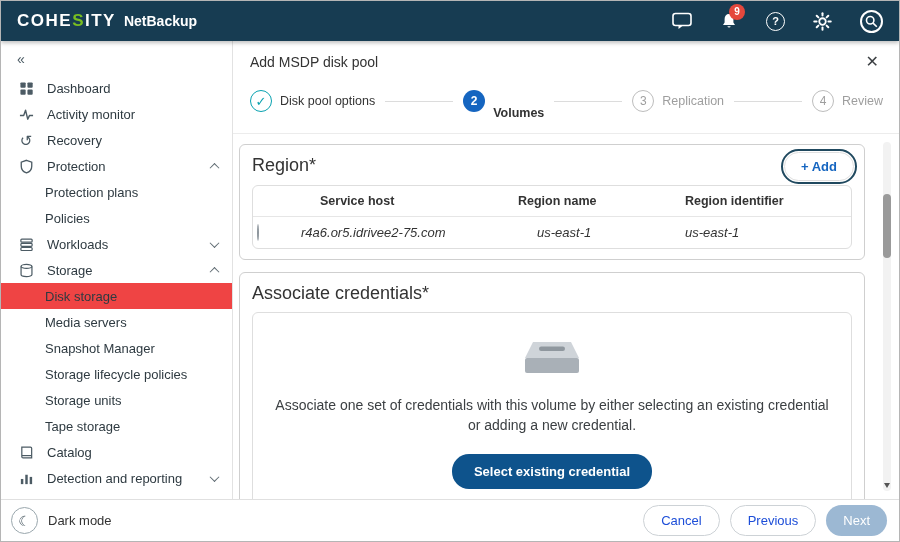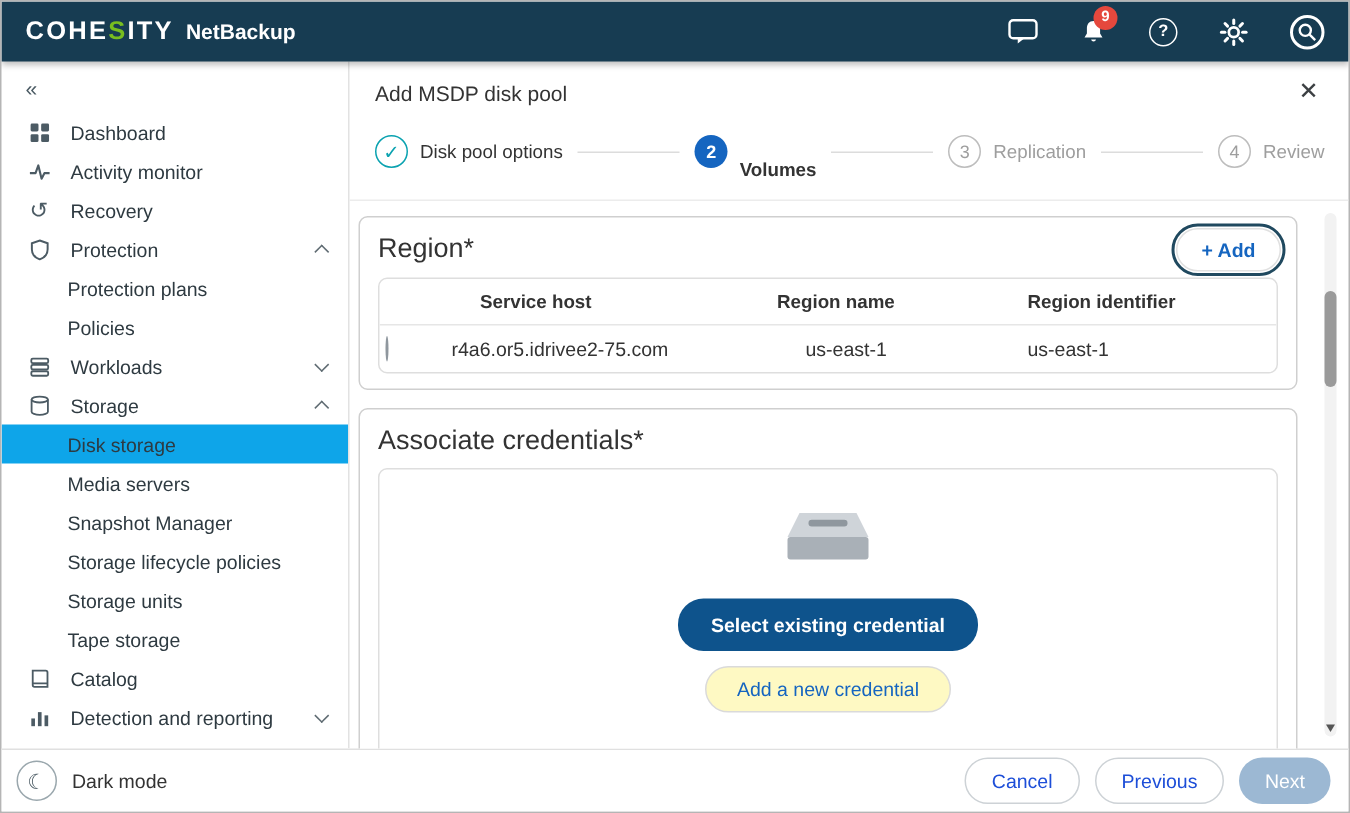--- a/index.html
+++ b/index.html
@@ -19,21 +19,21 @@
 
   
   .middle { flex:1; display:flex; min-height:0; }
 
   
   .sidebar { width:232px; flex:none; border-right:1px solid #e2e2e2; padding-top:4px; display:flex; flex-direction:column; overflow:hidden; }
   .collapse-row { padding:6px 16px 8px; color:#4a5a63; font-size:14px; cursor:pointer; }
   .nav-item { height:26px; display:flex; align-items:center; gap:12px; padding:0 14px 0 16px; font-size:13px; color:#2e3a41; cursor:pointer; white-space:nowrap; }
   .nav-item .ic { width:18px; flex:none; display:flex; align-items:center; justify-content:center; color:#4c5b64; font-size:15px; line-height:1; }
   .nav-child { padding-left:44px; }
-  .nav-item.selected { background:#0ea5e9; }
+  .nav-item.selected { background:#ef4444; }
   .chev { width:7px; height:7px; border-right:1.5px solid #5f6b72; border-bottom:1.5px solid #5f6b72; margin-left:auto; flex:none; }
   .chev.down { transform:rotate(45deg) translate(-1px,-1px); }
   .chev.up { transform:rotate(-135deg) translate(-1px,-1px); }
 
   
   .main { flex:1; display:flex; flex-direction:column; min-width:0; }
   .main-header { display:flex; align-items:center; justify-content:space-between; padding:13px 20px 6px 17px; }
   .main-title { font-size:14px; color:#333; }
   .close-x { font-size:16px; color:#3c4043; cursor:pointer; line-height:1; }
 
@@ -53,21 +53,21 @@
   .card { border:1px solid #cfcfcf; border-radius:6px; padding:10px 12px; position:relative; background:#fff; }
   .card + .card { margin-top:12px; }
   .card-label { font-size:18px; color:#333; }
 
   .add-btn { position:absolute; top:7px; right:10px; background:#fff; border:1px solid #e0e0e0; color:#1565c0; font-size:13px; font-weight:bold; border-radius:16px; padding:6px 16px; cursor:pointer; outline:2px solid #20495f; outline-offset:1px; font-family:"Liberation Sans", sans-serif; }
 
   .region-table { border:1px solid #dedede; border-radius:6px; margin-top:9px; overflow:hidden; }
   .trow { display:grid; grid-template-columns:44px 1fr 148px 170px; align-items:center; }
   .trow.head { border-bottom:1px solid #e6e6e6;gap:19px; }
   .th { font-size:12.5px; font-weight:bold; color:#333; padding:8px 4px; }
-  .td { font-size:13px; color:#333; padding:8px 4px; }
+  .td { font-size:13px; color:#333; padding:8px 4px;font-style:italic; }
   .radio { width:16px; height:16px; border:1.6px solid #8f979e; border-radius:50%; margin:0 auto; cursor:pointer; background:#fff; }
 
   .cred-card { margin-top:12px; height:300px; }
   .cred-inner { border:1px solid #dedede; border-radius:6px; margin-top:8px; padding:28px 16px 24px; text-align:center; height:260px; }
   .cred-msg { max-width:620px; margin:14px auto 0; font-size:14px; color:#3c4043; line-height:1.45; }
   .btn-primary { margin-top:18px; background:#0e538c; color:#fff; border:none; border-radius:17px; padding:10px 22px; font-size:13px; font-weight:bold; cursor:pointer; font-family:"Liberation Sans", sans-serif; }
   .btn-secondary { display:inline-block; margin-top:10px; background:#fef9c3; color:#1565c0; border:1px solid #dadada; border-radius:16px; padding:7px 20px; font-size:13px; cursor:pointer; font-family:"Liberation Sans", sans-serif; }
   .cred-actions { text-align:center; }
 
   
@@ -317,20 +317,21 @@
         </div>
 
         <div class="card cred-card">
           <div class="card-label">Associate credentials*</div>
           <div class="cred-inner">
             <svg width="66" height="40" viewBox="0 0 66 40" style="margin:0 auto;">
               <polygon points="14,1 52,1 60,17 6,17" fill="#cfd4d9"></polygon>
               <rect x="20" y="5.5" width="26" height="4.5" rx="2.2" fill="#8f979e"></rect>
               <rect x="6" y="17" width="54" height="15" rx="2" fill="#a9b0b7"></rect>
             </svg>
+            <div class="cred-msg">Associate one set of credentials with this volume by either selecting an existing credential or adding a new credential.</div>
             <div class="cred-actions">
               <button class="btn-primary">Select existing credential</button>
               <br>
               <button class="btn-secondary">Add a new credential</button>
             </div>
           </div>
         </div>
 
         <div class="sb-track">
           <div class="sb-thumb"></div>

